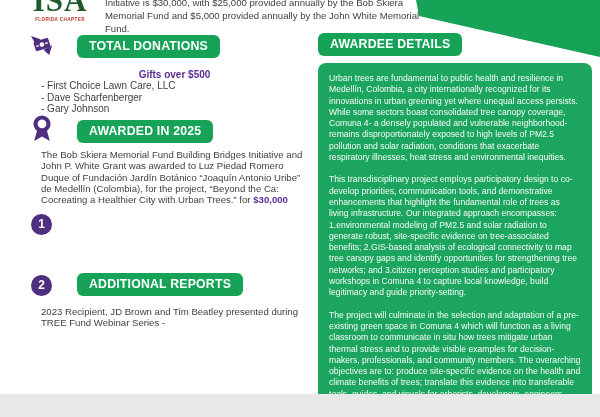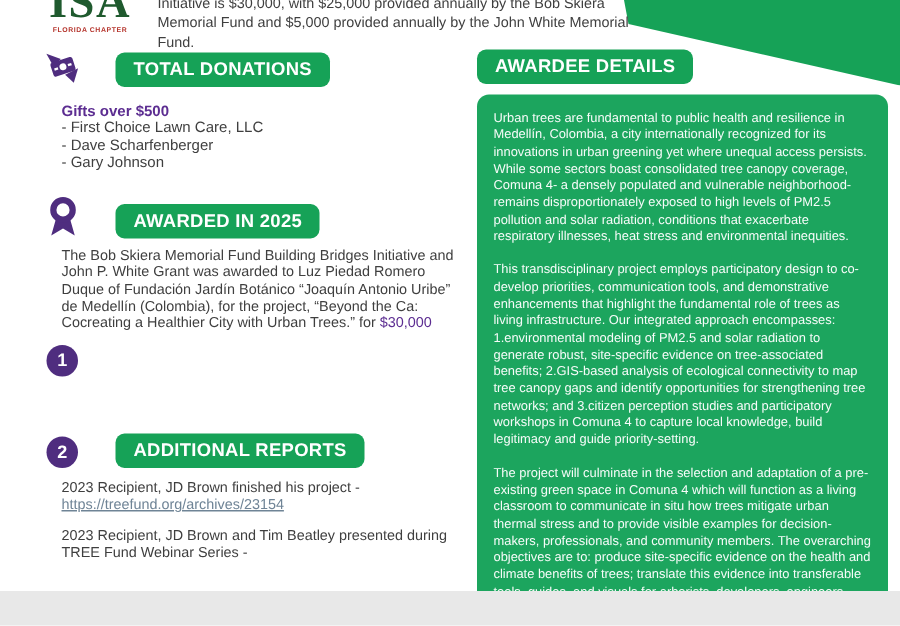--- a/index.html
+++ b/index.html
@@ -36,37 +36,37 @@
     font-weight:bold; font-size:12.3px; letter-spacing:0.2px;
     padding:4px 12px 5px 12px; border-radius:6px; white-space:nowrap;
   }
   .num-circle{
     width:21px; height:21px; border-radius:50%; background:#4f2d7f;
     color:#fff; font-weight:bold; font-size:12px;
     display:flex; align-items:center; justify-content:center; flex:0 0 auto;
   }
   .body-text{margin:0; padding-left:13px; font-size:9.6px; line-height:11.4px; color:#3f3f3f;}
   .period-line{margin-top:9px; padding-left:13px; font-size:10px; color:#3f3f3f;}
-  .gifts-head{margin-top:11px; padding-left:13px; font-size:10px; font-weight:bold; color:#5c2d91;}
+  .gifts-head{margin-top:11px; padding-left:13px; font-size:10px; font-weight:bold; color:#5c2d91;text-align:center;}
   .gift-item{padding-left:13px; font-size:10px; line-height:11.6px; color:#3f3f3f;}
-  .amount{color:#5c2d91; font-weight:normal;}
+  .amount{color:#5c2d91; font-weight:bold;}
   .report{margin-top:8px; padding-left:13px; font-size:9.6px; line-height:11.2px;}
   .link{color:#6f8496; text-decoration:underline; cursor:pointer;}
   
   .details-box{
     margin-top:7px; background:#1ca55e; border-radius:8px;
     padding:10px 11px; width:252px; height:400px;
     color:rgba(255,255,255,0.96);
     font-size:8.6px; line-height:11.3px;
   }
   .details-box p{margin:0 0 11px 0;}
   
   .sliver{position:absolute; left:300px; top:403px; width:11px; height:14px; background:#8a3428; border-radius:2px 0 0 0;}
   .mt6{margin-top:6px;} .mt8{margin-top:8px;}
-  .mt16{margin-top:16px;} .mt38{margin-top:38px;} .mt10{margin-top:10px;}
+  .mt16{} .mt38{margin-top:38px;} .mt10{margin-top:10px;}
   .icon-wrap{width:27px; display:flex; justify-content:center; flex:0 0 auto;}
 </style>
 </head>
 <body>
 
 <div class="page">
 
   <div class="corner"></div>
 
   <div class="logo">
@@ -121,24 +121,20 @@
     </div>
 
 
     <div class="sec-row mt38">
       <span class="icon-wrap">
         <span class="num-circle">2</span>
       </span>
       <span class="badge">ADDITIONAL REPORTS</span>
     </div>
 
-    <div class="report">
-      <div>2023 Recipient, JD Brown finished his project -</div>
-      <a class="link">https://treefund.org/archives/23154</a>
-    </div>
 
     <div class="report mt10">
       <span>2023 Recipient, JD Brown and Tim Beatley presented during TREE Fund Webinar Series - </span>
     </div>
 
   </div>
 
   <div class="right-col">
     <span class="badge">AWARDEE DETAILS</span>
     <div class="details-box">

